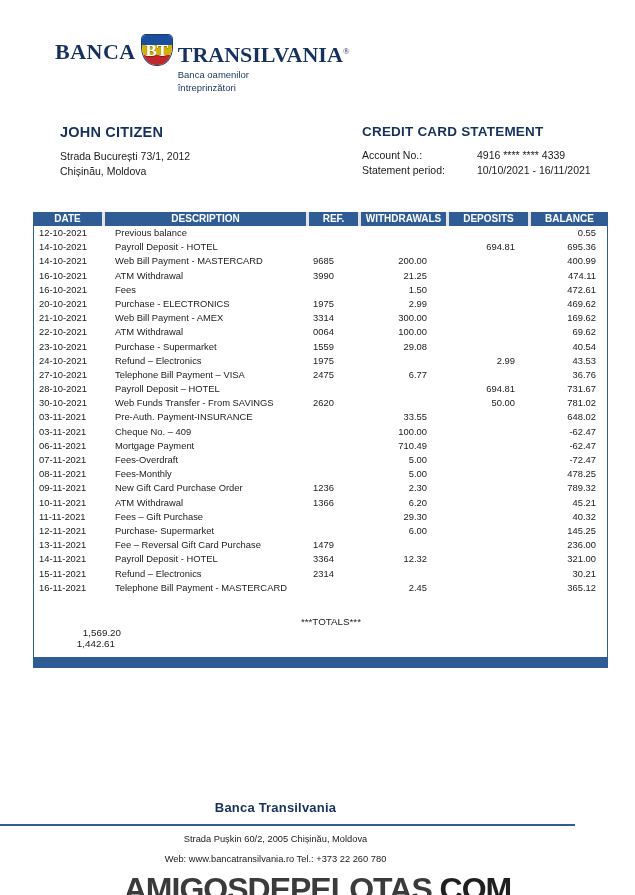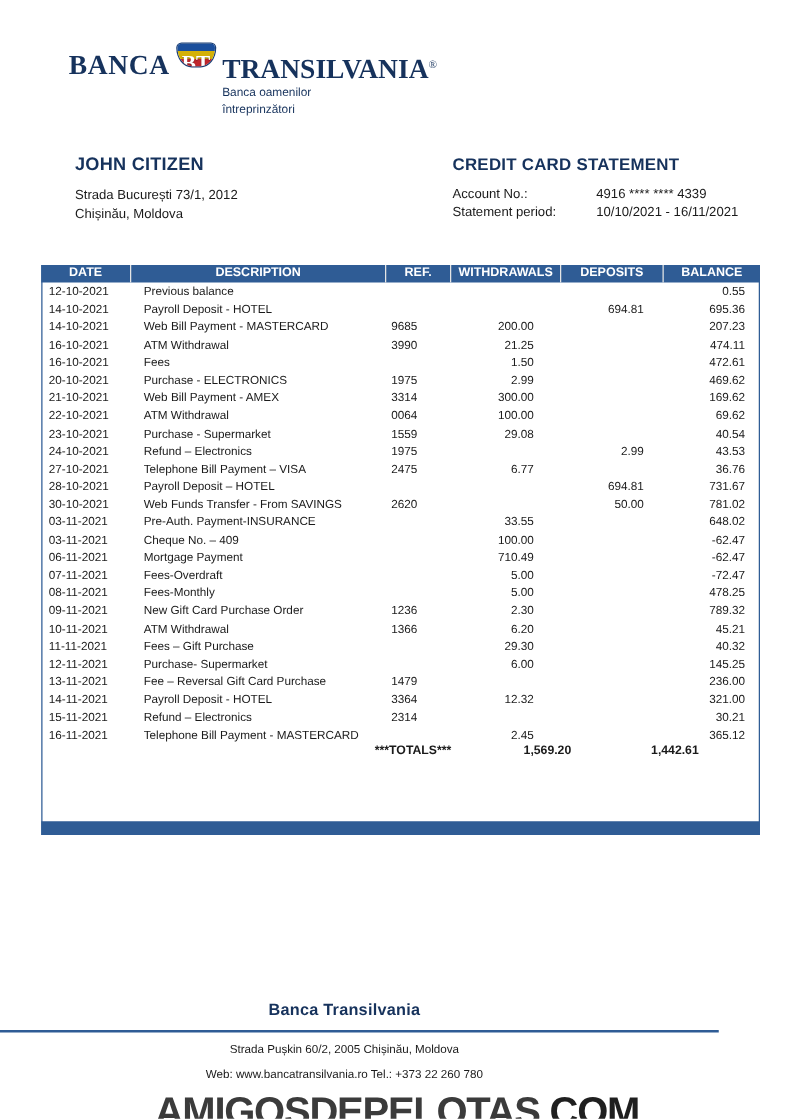--- a/index.html
+++ b/index.html
@@ -32,21 +32,21 @@
   .logo-bank {
     font-family: "Liberation Serif", serif;
     font-weight: bold;
     font-size: 22px;
     letter-spacing: 0.5px;
     color: #16325c;
     line-height: 28px;
   }
   .logo-shield {
     width: 30px;
-    height: 18px;
+    height: 30px;
     margin: -3px 6px 0 6px;
     position: relative;
     border-radius: 4px 4px 14px 14px / 4px 4px 18px 18px;
     background: linear-gradient(to bottom, #1b4f9c 0%, #1b4f9c 33%, #d4b106 33%, #d4b106 66%, #c1272d 66%, #c1272d 100%);
     box-shadow: 0 0 0 1px #1b3f75;
     overflow: hidden;
   }
   .logo-shield .bt {
     position: absolute;
     left: 0; right: 0; top: 6px;
@@ -134,21 +134,21 @@
     display: flex;
     background: #2f5c95;
     color: #ffffff;
     font-weight: bold;
     font-size: 10px;
     height: 14px;
     align-items: center;
   }
   .thead > div {
     text-align: center;
-    border-right: 1px solid #e5e5e5;
+    border-right: 3px solid #e5e5e5;
     box-sizing: border-box;
     height: 14px;
     line-height: 14px;
     overflow: hidden;
   }
   .thead > div:last-child { border-right: none; }
 
   .col-date   { width: 72px; }
   .col-desc   { width: 204px; }
   .col-ref    { width: 52px; }
@@ -170,22 +170,24 @@
   }
   .c-date { width: 72px; padding-left: 6px; }
   .c-desc { width: 204px; padding-left: 10px; }
   .c-ref  { width: 52px; padding-left: 4px; }
   .c-with { width: 88px; text-align: right; padding-right: 22px; }
   .c-dep  { width: 82px; text-align: right; padding-right: 16px; }
   .c-bal  { width: 77px; text-align: right; padding-right: 12px; }
 
   .totals {
     display: flex;
-    font-weight: bold;
+    margin-top: 21px;
+    font-weight: normal;
     font-size: 9.8px;
+    flex-direction: column;
   }
   .tot-label {
     width: 328px;
     text-align: right;
     padding-right: 8px;
   }
   .tot-with { width: 88px; text-align: right; padding-right: 20px; }
   .tot-dep  { width: 82px; text-align: right; padding-right: 10px; }
 
   .bar-bottom {
@@ -316,21 +318,21 @@
           <div class="c-with"></div>
           <div class="c-dep">694.81</div>
           <div class="c-bal">695.36</div>
         </div>
         <div class="trow">
           <div class="c-date">14-10-2021</div>
           <div class="c-desc">Web Bill Payment  - MASTERCARD</div>
           <div class="c-ref">9685</div>
           <div class="c-with">200.00</div>
           <div class="c-dep"></div>
-          <div class="c-bal">207.23</div>
+          <div class="c-bal">400.99</div>
         </div>
         <div class="trow">
           <div class="c-date">16-10-2021</div>
           <div class="c-desc">ATM Withdrawal</div>
           <div class="c-ref">3990</div>
           <div class="c-with">21.25</div>
           <div class="c-dep"></div>
           <div class="c-bal">474.11</div>
         </div>
         <div class="trow">

